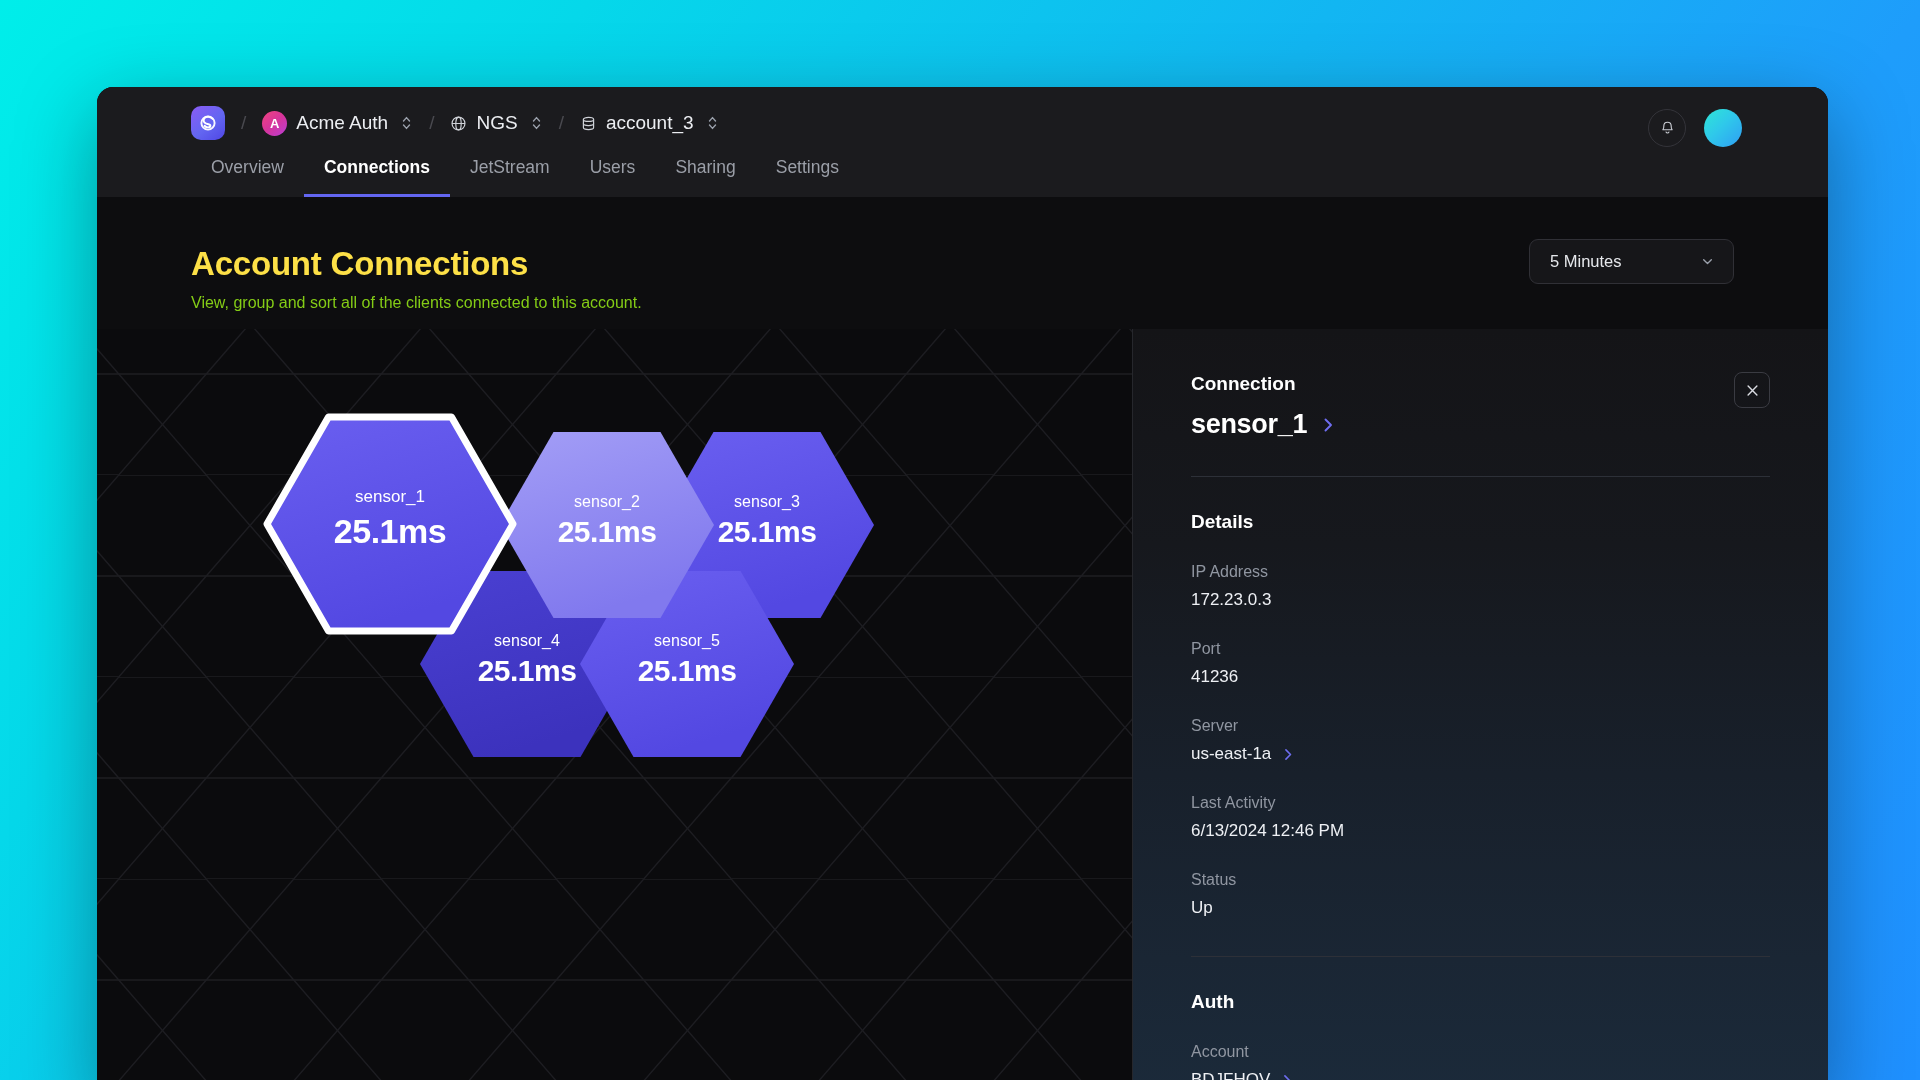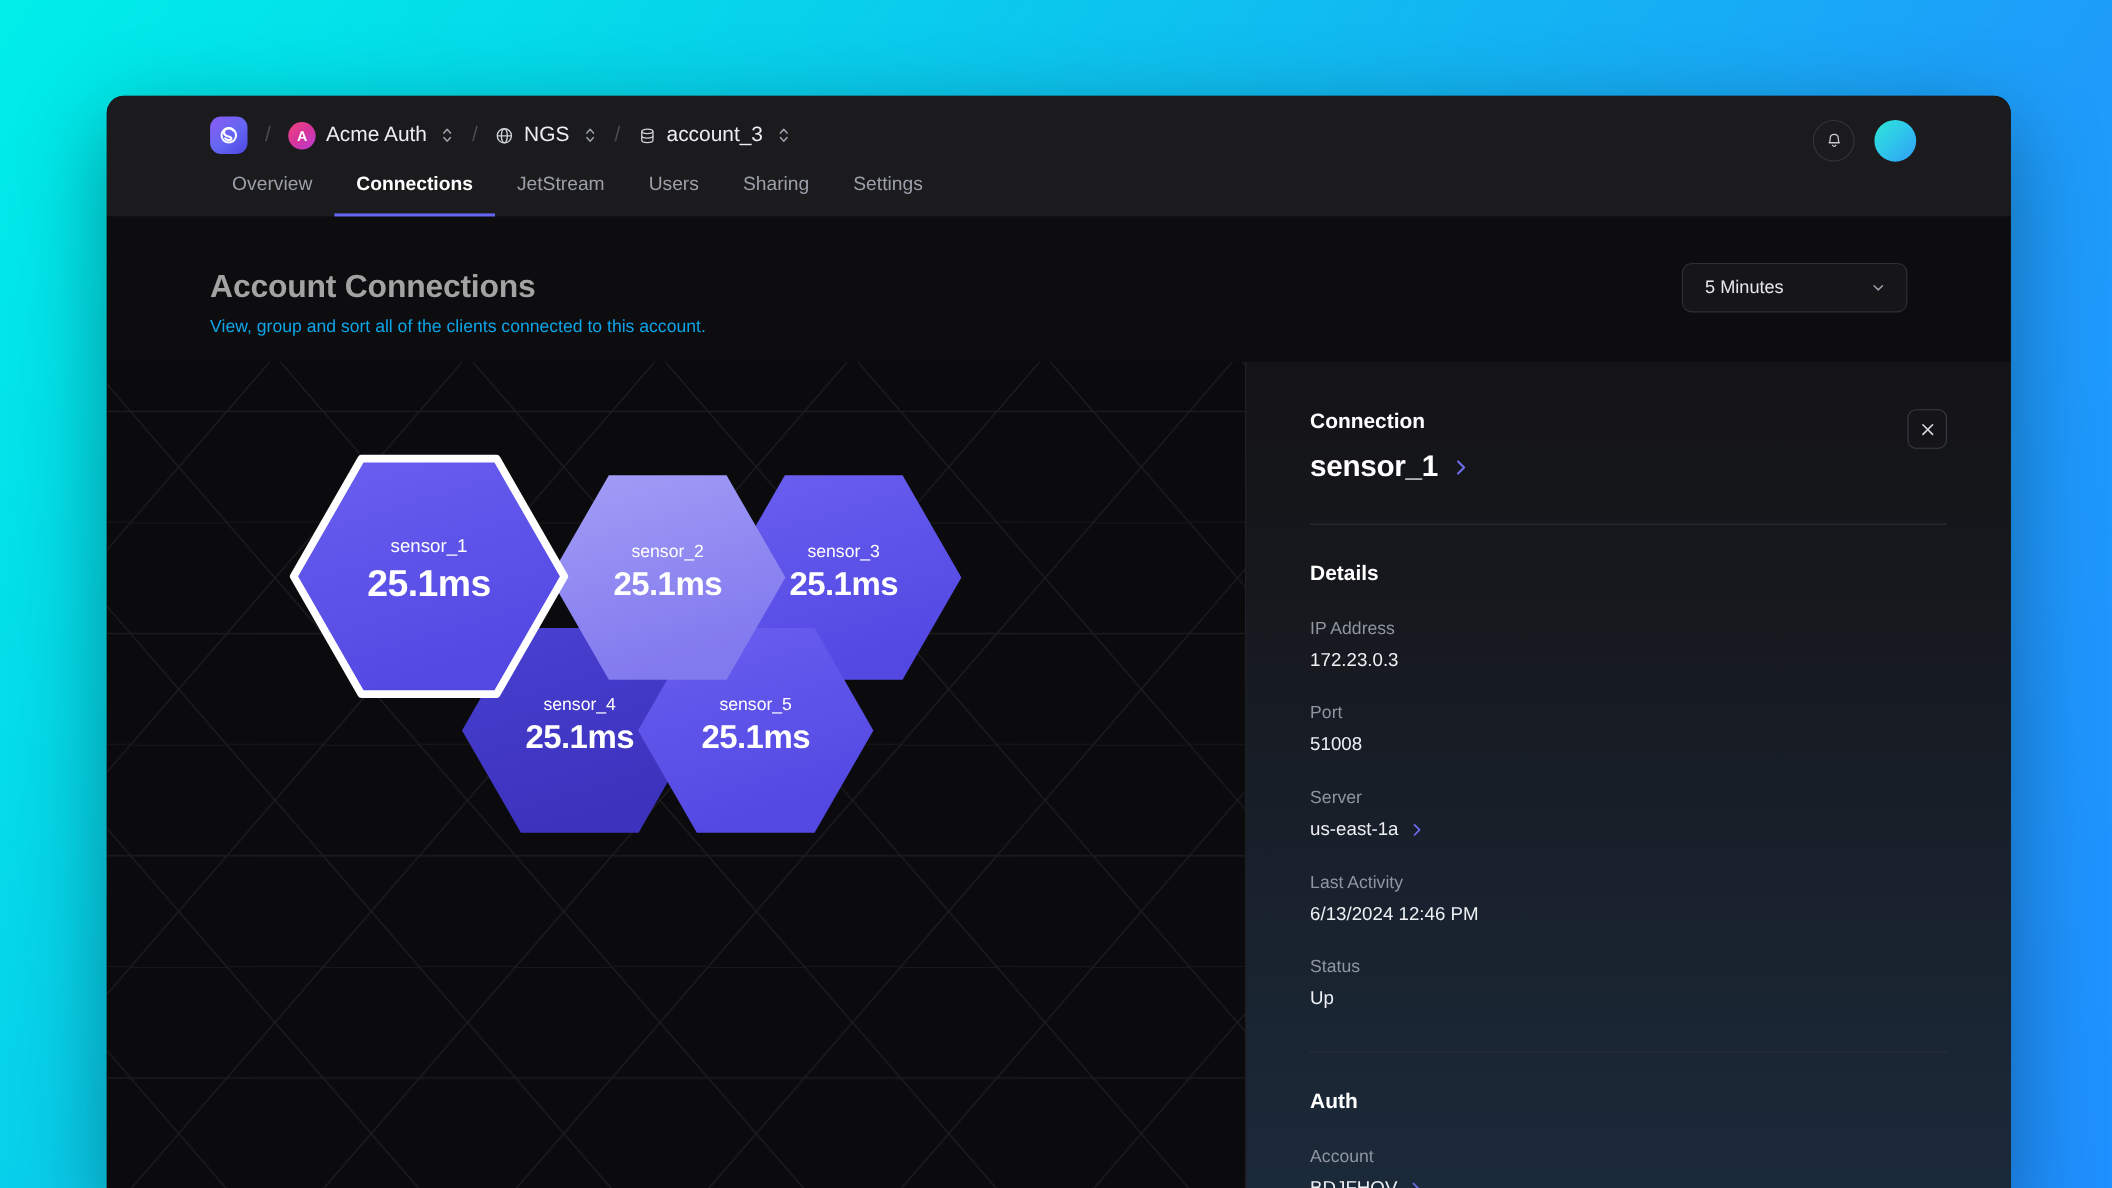--- a/index.html
+++ b/index.html
@@ -96,22 +96,22 @@
   }
   .tab.active { color: #ffffff; font-weight: 600; border-bottom-color: #6366f1; }
 
   
   #page-head {
     position: relative;
     padding: 48px 94px 0 94px;
     height: 132px;
     background: #0d0d0f;
   }
-  #page-title { font-size: 29px; font-weight: 700; color: #a3a3a3; letter-spacing: -.2px;}
-  #page-sub { font-size: 16px; color: #0ea5e9; margin-top: 11px; }
+  #page-title { font-size: 33px; font-weight: 700; color: #fde047; letter-spacing: -.2px;}
+  #page-sub { font-size: 16px; color: #84cc16; margin-top: 11px; }
 
   #range-select {
     position: absolute;
     right: 94px; top: 42px;
     width: 205px; height: 45px;
     border: 1px solid #303036;
     border-radius: 9px;
     background: #161619;
     display: flex; align-items: center; justify-content: space-between;
     padding: 0 17px 0 20px;
@@ -384,21 +384,21 @@
       <div class="kv-grid">
         <div>
           <div class="kv-label">IP Address</div>
           <div class="kv-value">
               <span>172.23.0.3</span>
             </div>
         </div>
         <div>
           <div class="kv-label">Port</div>
           <div class="kv-value">
-              <span>51008</span>
+              <span>41236</span>
             </div>
         </div>
 
         <div>
           <div class="kv-label">Server</div>
           <div class="kv-value">
             <span>us-east-1a</span>
             <span class="link-chev">
               <svg width="12" height="15" viewBox="0 0 14 18" fill="none">
                   <path d="M4.5 3.5L10 9l-5.5 5.5" stroke="currentColor" stroke-width="1.9" stroke-linecap="round" stroke-linejoin="round"></path>

